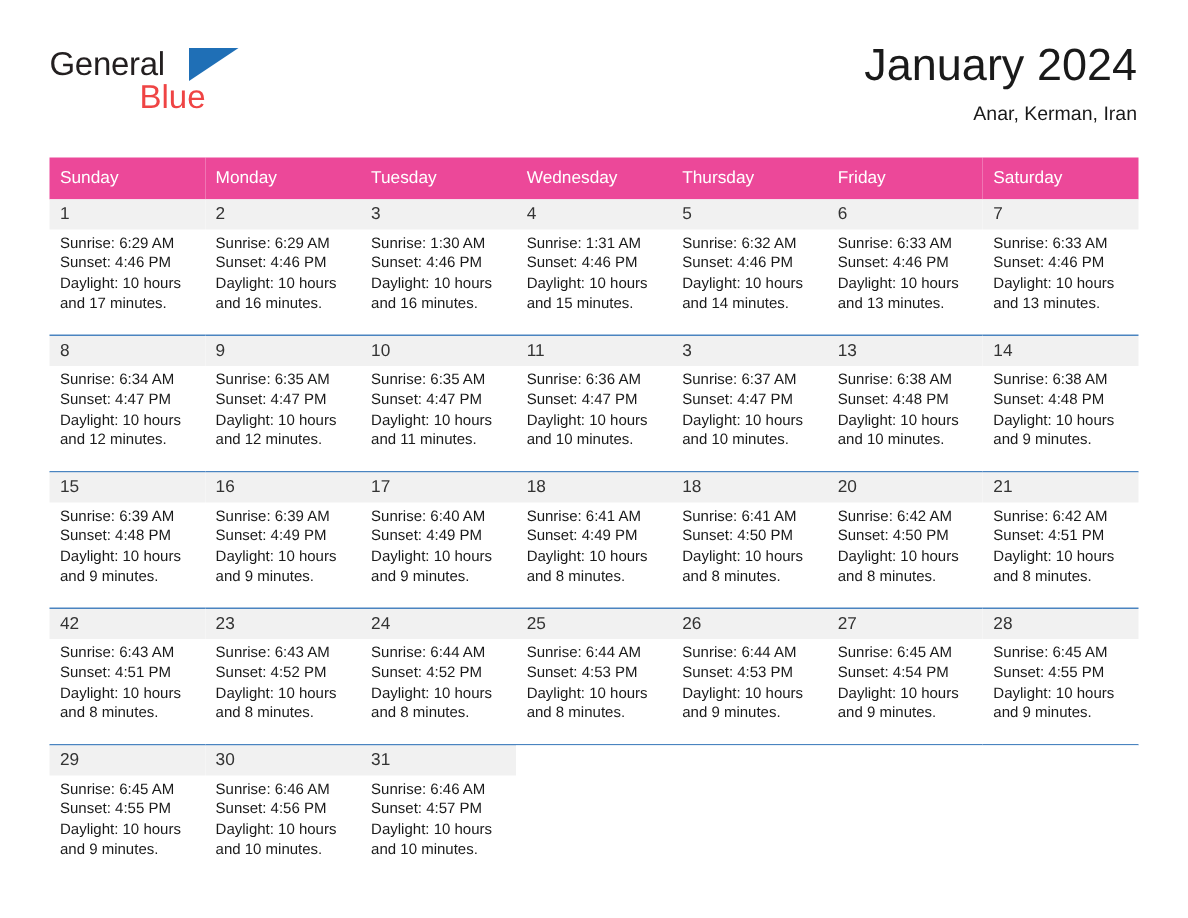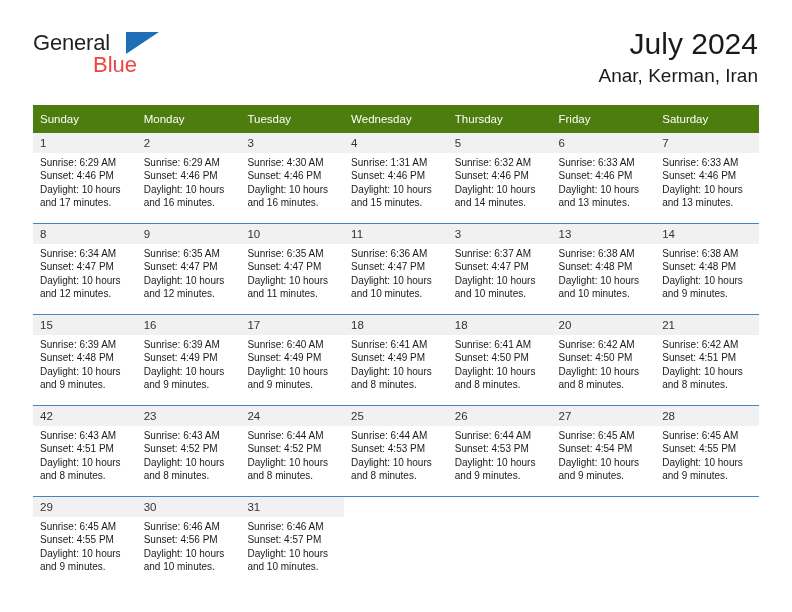--- a/index.html
+++ b/index.html
@@ -72,21 +72,21 @@
     text-align: right;
   }
   .month-title {
     font-size: 30px;
     color: #1a1a1a;
     font-weight: normal;
     line-height: 36px;
     white-space: nowrap;
   }
   .location {
-    font-size: 19px;
+    font-size: 13px;
     color: #1a1a1a;
     line-height: 20px;
     margin-top: 4px;
     white-space: nowrap;
   }
 
   
   .calendar {
     position: absolute;
     left: 33px;
@@ -94,21 +94,21 @@
     width: 726px;
   }
 
   table.cal {
     width: 726px;
     border-collapse: collapse;
     table-layout: fixed;
   }
 
   thead th {
-    background: #4d7c0f;
+    background: #ec4899;
     color: #ffffff;
     font-size: 11.5px;
     font-weight: normal;
     text-align: left;
     padding: 5px 0 5px 7px;
     height: 18px;
     border: none;
   }
 
   tbody td {
@@ -166,21 +166,21 @@
 
   <div class="header">
 
     <div class="logo">
       <span class="logo-general">General</span>
       <span class="logo-triangle"></span>
       <span class="logo-blue">Blue</span>
     </div>
 
     <div class="title-block">
-      <div class="month-title">July 2024</div>
+      <div class="month-title">January 2024</div>
       <div class="location">Anar, Kerman, Iran</div>
     </div>
 
   </div>
 
   <div class="calendar">
     <table class="cal">
       <thead>
         <tr id="weekday-row">
             <th>Sunday</th>
@@ -213,21 +213,21 @@
                   <div>Sunset: 4:46 PM</div>
                   <div>Daylight: 10 hours</div>
                   <div class="dl2">and 16 minutes.</div>
                 </div>
               </div>
             </td>
             <td>
               <div class="cell-inner">
                 <div class="daynum">3</div>
                 <div class="info">
-                  <div>Sunrise: 4:30 AM</div>
+                  <div>Sunrise: 1:30 AM</div>
                   <div>Sunset: 4:46 PM</div>
                   <div>Daylight: 10 hours</div>
                   <div class="dl2">and 16 minutes.</div>
                 </div>
               </div>
             </td>
             <td>
               <div class="cell-inner">
                 <div class="daynum">4</div>
                 <div class="info">

